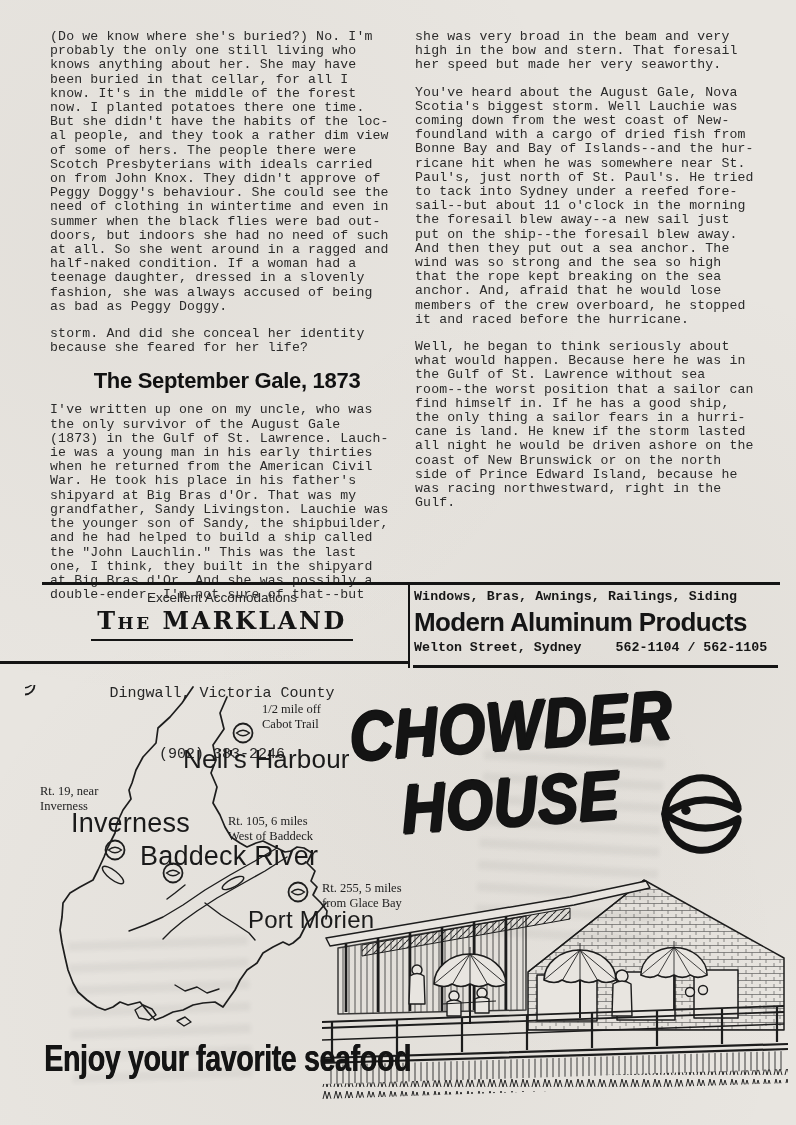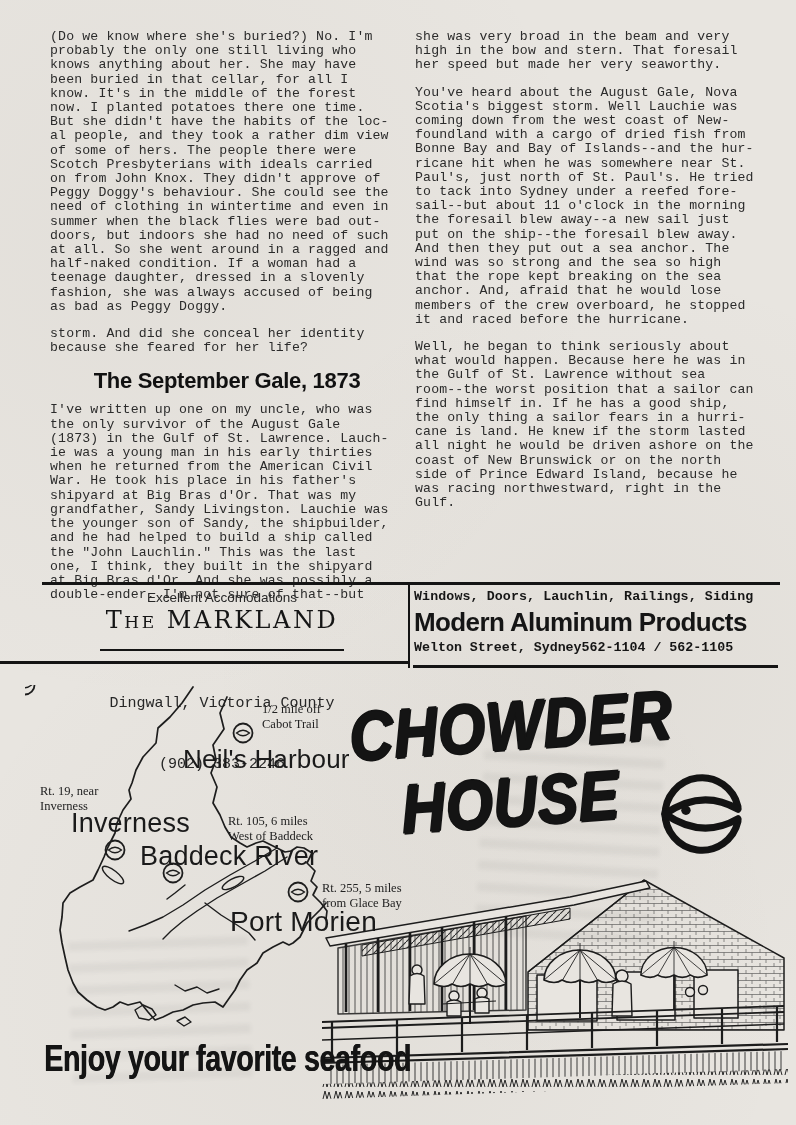--- a/index.html
+++ b/index.html
@@ -19,31 +19,31 @@
   .col-right{left:415px;width:358px;}
   .tw{white-space:pre-line;margin:0 0 13px 0;}
   .heading{font-family:"Liberation Sans",sans-serif;font-weight:bold;font-style:normal;
            font-size:22px;line-height:26px;color:#111;text-align:center;margin:5px 0 9px 0;
            letter-spacing:-.3px;}
   
   .rule{position:absolute;background:#141414;}
   
   .ad-markland{position:absolute;left:42px;top:590px;width:360px;text-align:center;}
   .ad-markland .tag{font-family:Liberation Sans, sans-serif;font-size:13.5px;line-height:16px;}
-  .ad-markland .name{display:inline-block;font-family:"DejaVu Serif",serif;font-weight:normal;
+  .ad-markland .name{display:inline-block;font-family:"DejaVu Serif",serif;font-weight:bold;
       font-size:24px;line-height:27px;letter-spacing:2.5px;color:#151515;
-      border-bottom:2px solid #151515;padding:0 6px 15px 6px;margin-top:1px;font-variant:small-caps;}
+      border-bottom:2px solid #151515;padding:0 6px 5px 6px;margin-top:1px;font-variant:small-caps;}
   .ad-markland .loc,.ad-markland .ph{font-family:"Liberation Mono","DejaVu Sans Mono",monospace;
       font-size:15px;line-height:15.5px;margin-top:45px;}
   .ad-aluminum{position:absolute;left:414px;top:589px;width:366px;}
   .ad-aluminum .products{font-family:"Liberation Mono","DejaVu Sans Mono",monospace;font-weight:bold;
       font-size:13.3px;line-height:16px;letter-spacing:.1px;color:#161616;}
   .ad-aluminum .name{font-family:"Liberation Sans",sans-serif;font-weight:bold;font-size:26px;
       line-height:30px;letter-spacing:-.6px;color:#151515;margin-top:2px;}
-  .ad-aluminum .row{display:flex;font-family:"Liberation Mono","DejaVu Sans Mono",monospace;
+  .ad-aluminum .row{display:flex;gap:34px;font-family:"Liberation Mono","DejaVu Sans Mono",monospace;
       font-weight:bold;font-size:13.3px;line-height:16px;margin-top:3px;color:#161616;}
   
   .map-svg{position:absolute;left:25px;top:685px;z-index:2;}
   .rest-svg{position:absolute;left:322px;top:872px;z-index:2;}
   .map-note{position:absolute;z-index:5;font-family:Liberation Serif, serif;
       font-size:12.5px;line-height:14.5px;white-space:pre-line;color:#222;}
   .map-label{position:absolute;z-index:5;font-family:"Liberation Sans",sans-serif;
       color:#1a1a1a;letter-spacing:.2px;}
   .chowder-title{position:absolute;left:352px;top:690px;width:312px;z-index:6;text-align:center;
       font-family:"Liberation Sans",sans-serif;font-weight:bold;font-style:italic;color:#141414;
@@ -147,21 +147,21 @@
   <div class="rule" style="left:413px;top:665px;width:365px;height:3px"></div>
 
   <div class="ad-markland">
     <div class="tag">Excellent Accomodations</div>
     <div><span class="name">The MARKLAND</span></div>
     <div class="loc">Dingwall, Victoria County</div>
     <div class="ph">(902) 383-2246</div>
   </div>
 
   <div class="ad-aluminum">
-    <div class="products">Windows, Doors, Lauchlin, Railings, Siding</div>
+    <div class="products">Windows, Bras, Awnings, Railings, Siding</div>
     <div class="name">Modern Aluminum Products</div>
     <div class="row">
       <span>Welton Street, Sydney</span>
       <span>562-1104 / 562-1105</span>
     </div>
   </div>
 
   <div class="bleed" style="left:480px;top:730px;width:180px;height:210px;transform:rotate(3deg)"></div>
   <div class="bleed" style="left:70px;top:930px;width:180px;height:150px;transform:rotate(-2deg)"></div>
 
@@ -201,21 +201,21 @@
   <div class="map-note" style="left:40px;top:784px">Rt. 19, near
 Inverness</div>
   <div class="map-label" style="left:71px;top:808px;font-size:27px">Inverness</div>
 
   <div class="map-note" style="left:228px;top:814px">Rt. 105, 6 miles
 West of Baddeck</div>
   <div class="map-label" style="left:140px;top:841px;font-size:27px">Baddeck River</div>
 
   <div class="map-note" style="left:322px;top:881px">Rt. 255, 5 miles
 from Glace Bay</div>
-  <div class="map-label" style="left:230px;top:906px;font-size:28px">Port Morien</div>
+  <div class="map-label" style="left:248px;top:906px;font-size:24px">Port Morien</div>
 
   <div class="chowder-title">
     <span class="t1">CHOWDER</span>
     <span class="t2">HOUSE</span>
   </div>
 
   <svg class="logo-svg" width="108" height="104" viewBox="0 0 102 110">
     <g fill="none" stroke="#131313" stroke-width="7.5" stroke-linecap="round">
       <path d="M12,57 A39,39 0 0 1 89,47"></path>
       <path d="M12,53 A39,39 0 0 0 89,63"></path>

